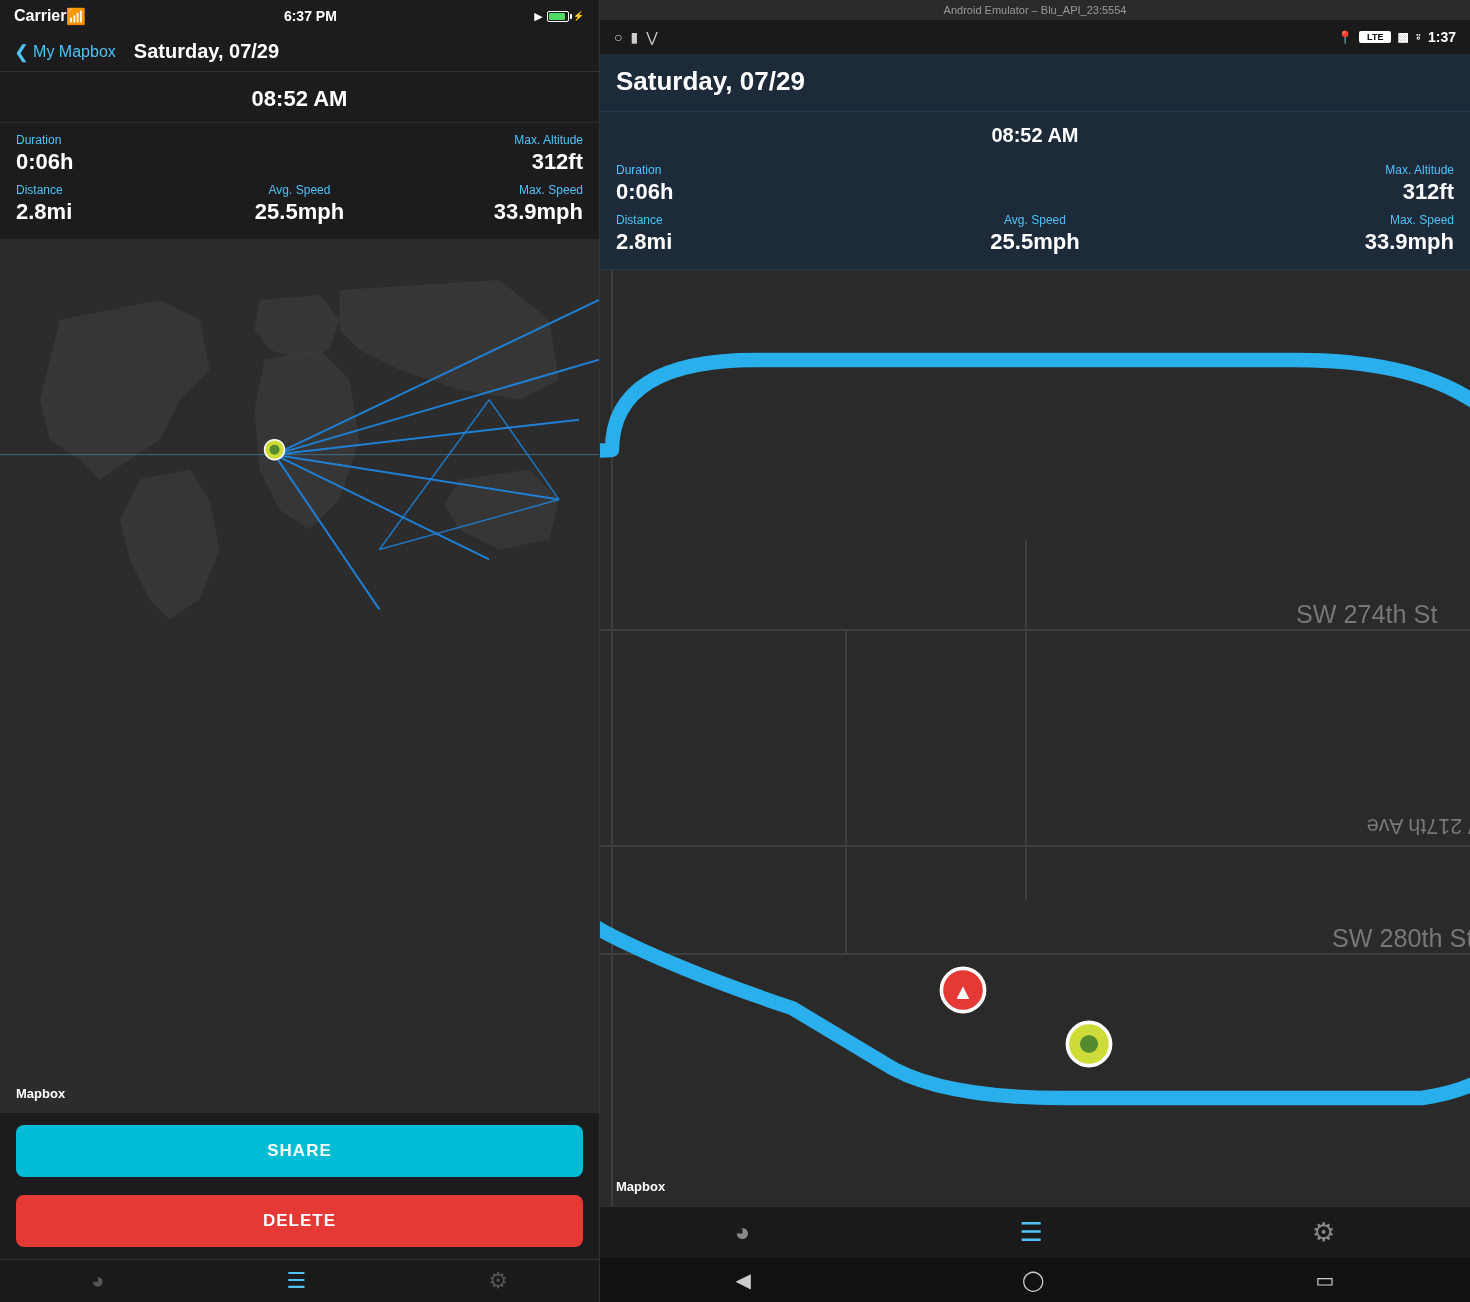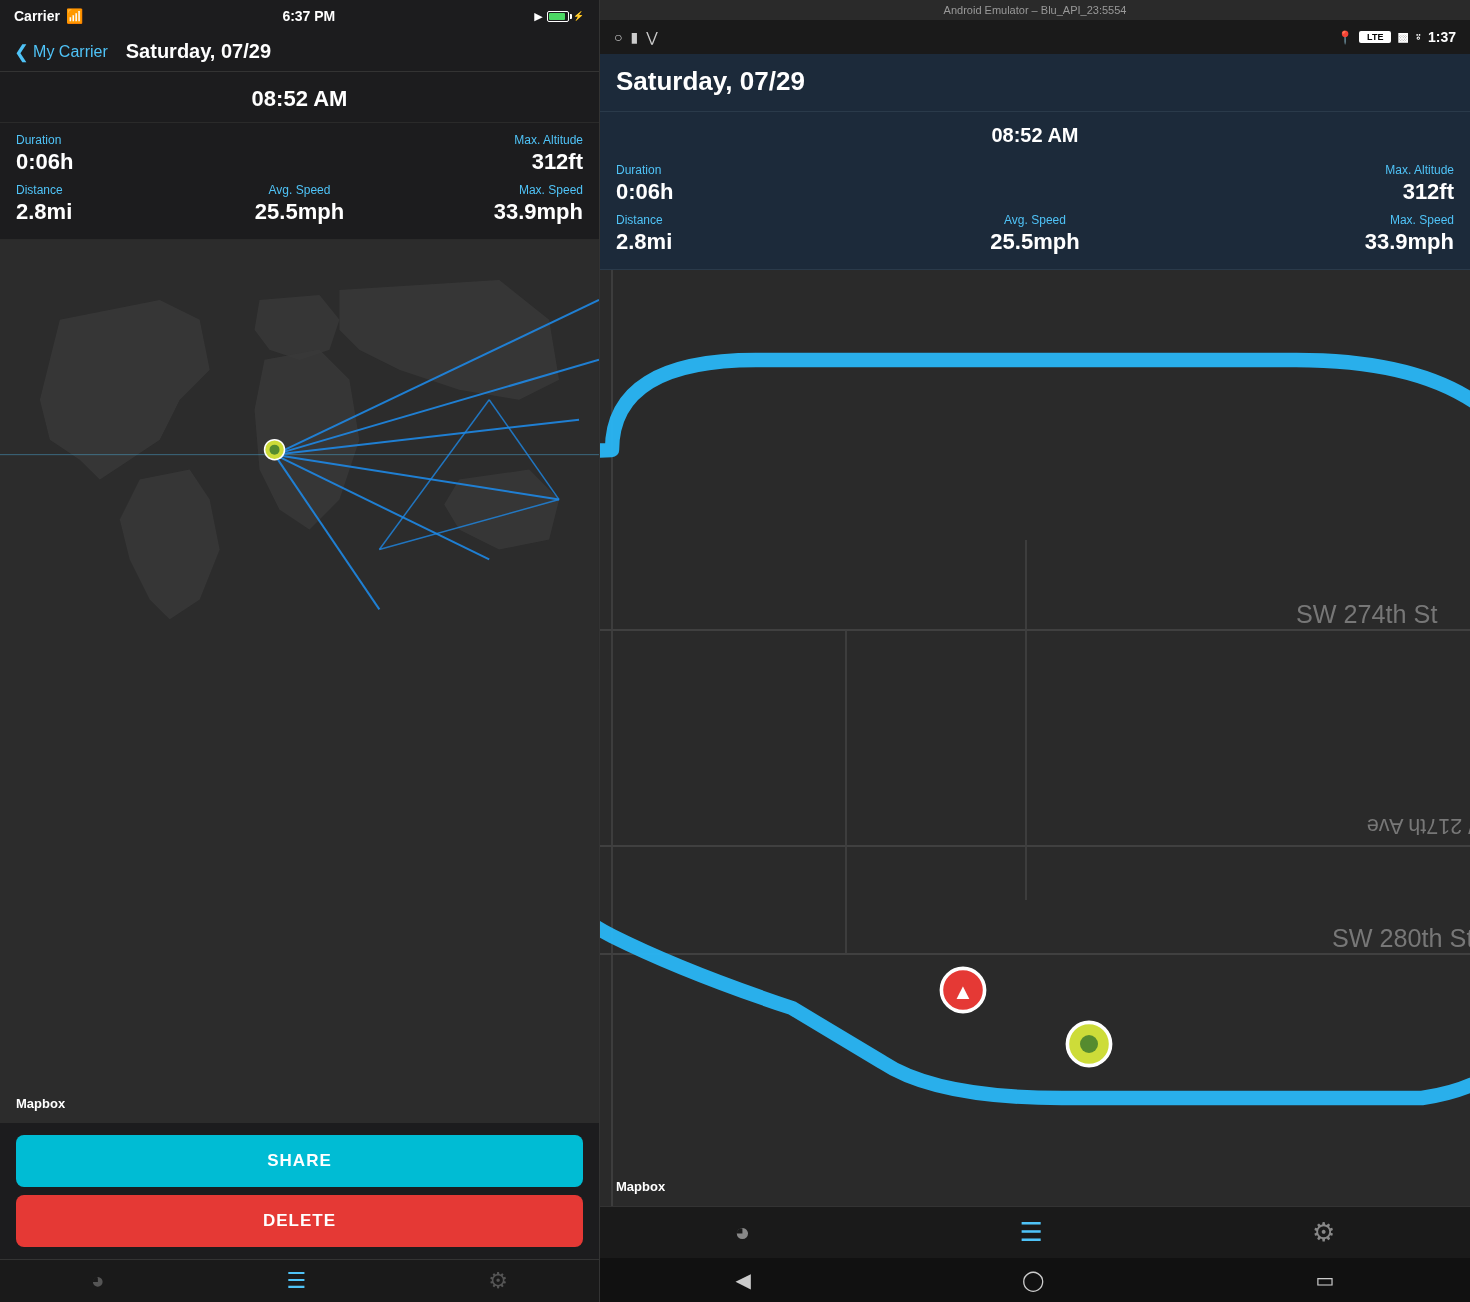--- a/index.html
+++ b/index.html
@@ -33,21 +33,21 @@
     }
 
     .ios-status-bar {
       background: #1c1c1e;
       display: flex;
       justify-content: space-between;
       align-items: center;
       padding: 4px 14px;
       height: 32px;
     }
-    .ios-status-left { color: #fff; font-size: 14px; font-weight: 600; display: flex; align-items: flex-end; gap: 6px; }
+    .ios-status-left { color: #fff; font-size: 16px; font-weight: 600; display: flex; align-items: flex-start; }
     .ios-status-center { color: #fff; font-size: 14px; font-weight: 600; }
     .ios-status-right { display: flex; align-items: center; gap: 4px; }
     .battery-icon {
       width: 22px; height: 11px; border: 1.5px solid #fff; border-radius: 2px; position: relative; display: inline-flex; align-items: center;
     }
     .battery-icon::after { content: ''; position: absolute; right: -4px; top: 2px; width: 2px; height: 5px; background: #fff; border-radius: 0 1px 1px 0; }
     .battery-fill { background: #4cd964; height: 7px; width: 16px; border-radius: 1px; margin: 0 1px; }
     .lightning { color: #fff; font-size: 9px; margin-left: 1px; }
 
     .ios-nav-bar {
@@ -104,21 +104,21 @@
       color: #fff;
       font-size: 13px;
       font-weight: 600;
     }
 
     .ios-actions {
       background: #1c1c1e;
       padding: 12px 16px;
       display: flex;
       flex-direction: column;
-      gap: 8px;
+      gap: 18px;
     }
     .btn-share {
       background: #00bcd4;
       color: #fff;
       font-size: 17px;
       font-weight: 700;
       letter-spacing: 1px;
       border: none;
       border-radius: 8px;
       padding: 16px;
@@ -251,21 +251,21 @@
       <div class="battery-icon">
         <div class="battery-fill"></div>
       </div>
       <span class="lightning">⚡</span>
     </div>
   </div>
 
   <div class="ios-nav-bar">
     <div class="ios-back">
       <span style="font-size:18px;">❮</span>
-      <span>My Carrier</span>
+      <span>My Mapbox</span>
     </div>
     <span class="ios-nav-title">Saturday, 07/29</span>
   </div>
 
   <div class="ios-time-section">
     <div class="ios-time">08:52 AM</div>
   </div>
 
   <div class="ios-stats">
 

